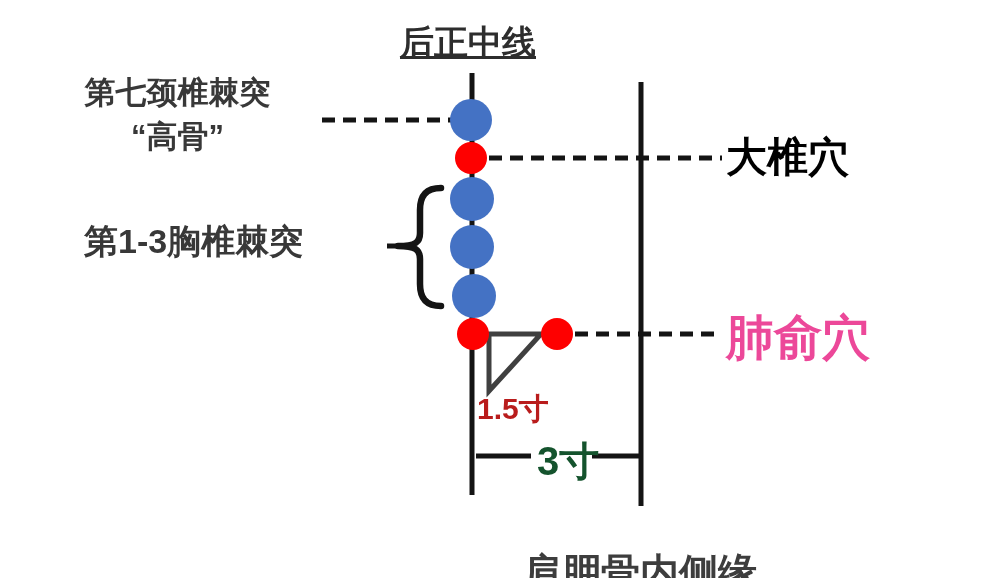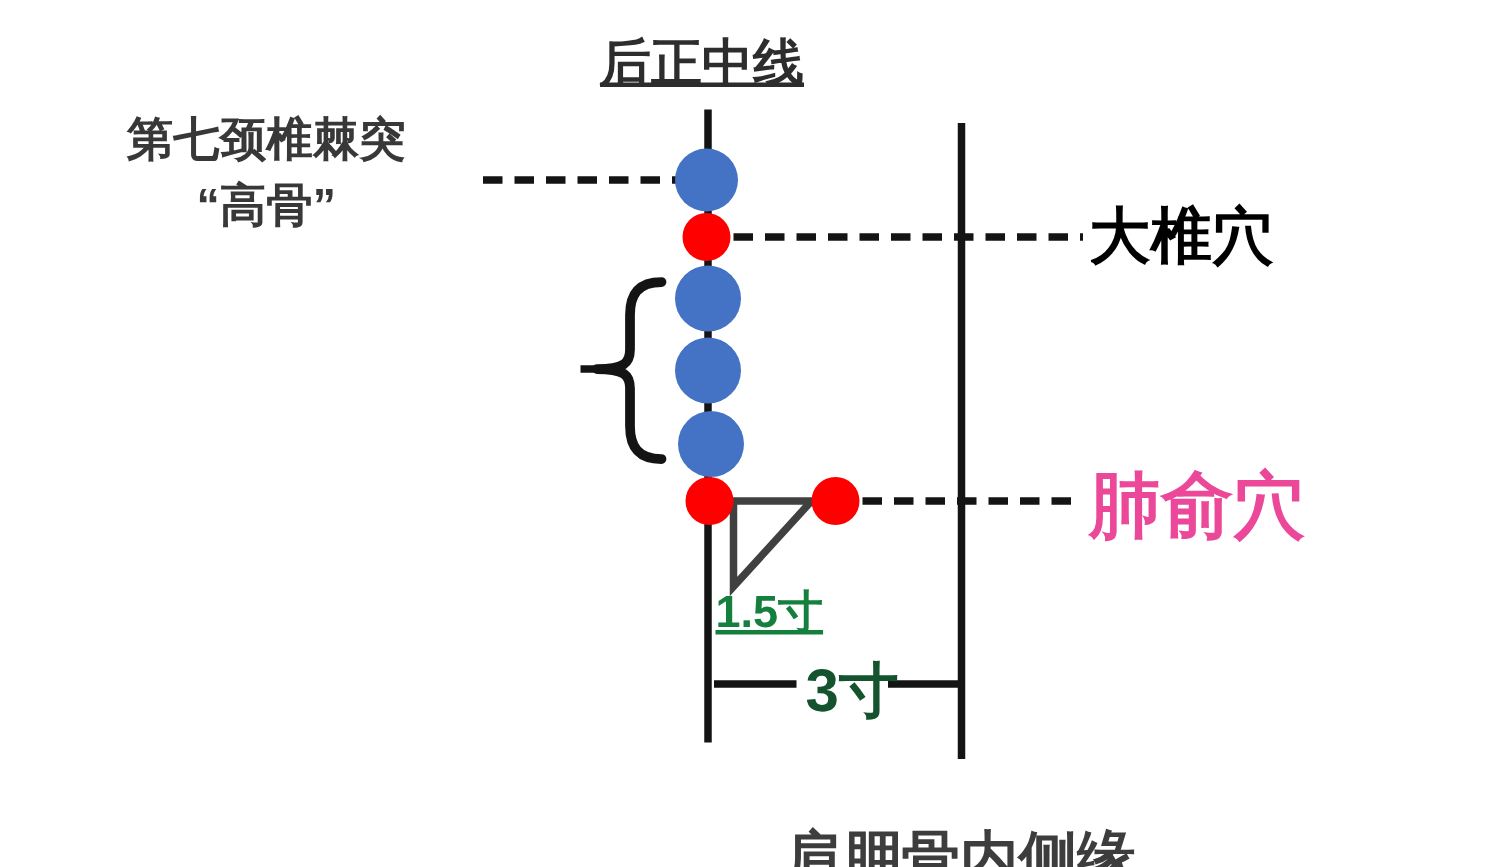--- a/index.html
+++ b/index.html
@@ -17,21 +17,21 @@
     color:#333333;
     white-space:nowrap;
     line-height:1.2;
   }
   .lbl-title{left:368px;top:22px;width:200px;text-align:center;font-size:34px;color:#2d2d2d;text-decoration:underline;}
   .lbl-c7{left:70px;top:74px;width:215px;text-align:center;font-size:31px;color:#383838;}
   .lbl-c7 .line2{margin-top:7px;}
   .lbl-thoracic{left:84px;top:221px;font-size:34px;color:#383838;}
   .lbl-dazhui{left:726px;top:133px;font-size:41px;color:#000000;}
   .lbl-feishu{left:726px;top:309px;font-size:48px;color:#ec4899;}
-  .lbl-cun15{left:477px;top:391px;font-size:30px;color:#15803d;text-decoration:underline;}
+  .lbl-cun15{left:477px;top:391px;font-size:30px;color:#b91c1c;}
   .lbl-cun3{left:537px;top:437px;font-size:40px;color:#14532d;}
   .lbl-scapula{left:523px;top:510px;font-size:39px;color:#3d3d3d;margin-top:40px;}
 </style>
 </head>
 <body>
 
 <div class="stage">
 
   <svg width="1000" height="578" viewBox="0 0 1000 578">
 
@@ -68,20 +68,21 @@
       </g>
   </svg>
 
   <div class="lbl lbl-title">后正中线</div>
 
   <div class="lbl lbl-c7">
     <div class="line1">第七颈椎棘突</div>
     <div class="line2">“高骨”</div>
   </div>
 
+  <div class="lbl lbl-thoracic">第1-3胸椎棘突</div>
 
   <div class="lbl lbl-dazhui">大椎穴</div>
 
   <div class="lbl lbl-feishu">肺俞穴</div>
 
   <div class="lbl lbl-cun15">1.5寸</div>
 
   <div class="lbl lbl-cun3">3寸</div>
 
   <div class="lbl lbl-scapula">肩胛骨内侧缘</div>

